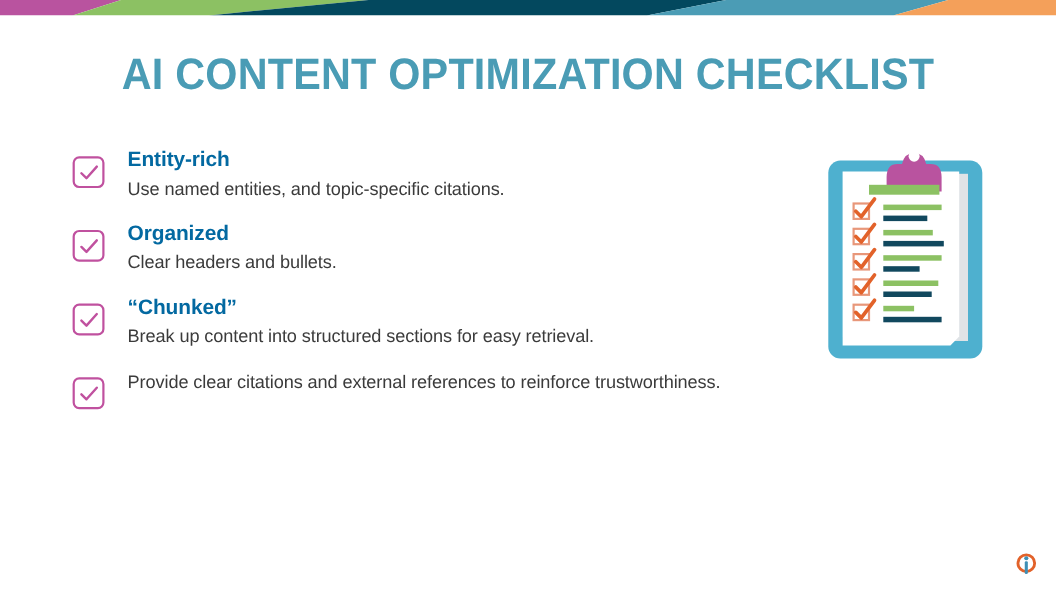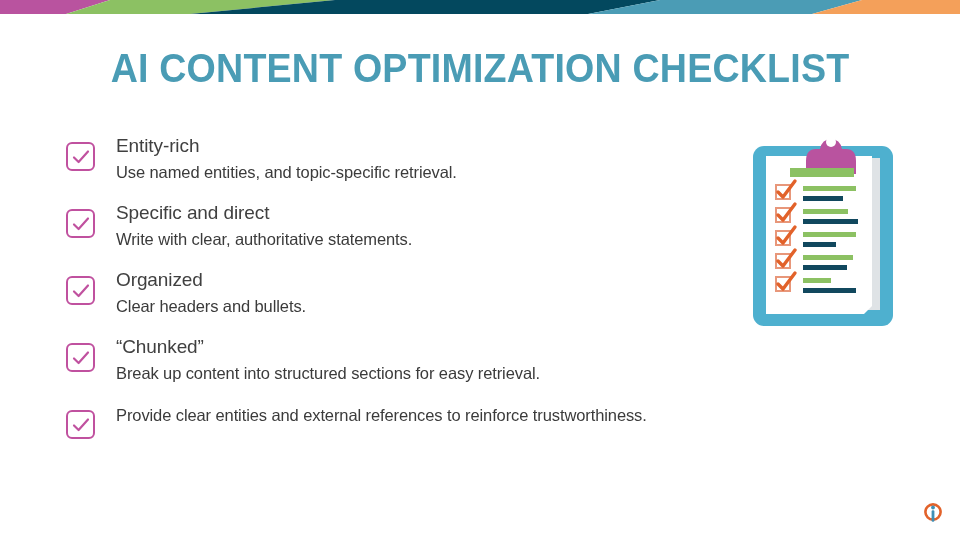--- a/index.html
+++ b/index.html
@@ -68,23 +68,23 @@
   }
   .checkbox svg {
     position: absolute;
     left: 3px;
     top: 3px;
   }
 
   .item-text { padding-top: 0; }
   .item-title {
     font-family: "Liberation Sans", sans-serif;
-    font-weight: normal;
+    font-weight: bold;
     font-size: 19px;
-    color: #404040;
+    color: #0369a1;
     line-height: 25px;
     letter-spacing: -0.1px;
   }
   .item-desc {
     font-family: "Liberation Sans", sans-serif;
     font-weight: normal;
     font-size: 16.5px;
     color: #3b3b3b;
     line-height: 24px;
     letter-spacing: -0.1px;
@@ -129,35 +129,24 @@
 <div class="checklist">
 
   <div class="item">
     <div class="checkbox">
       <svg width="20" height="20" viewBox="0 0 20 20">
         <polyline points="3,10.5 7.6,15 17,4.5" fill="none" stroke="#c0519f" stroke-width="2.2" stroke-linecap="round" stroke-linejoin="round"></polyline>
       </svg>
     </div>
     <div class="item-text">
       <div class="item-title">Entity-rich</div>
-      <div class="item-desc">Use named entities, and topic-specific retrieval.</div>
-    </div>
-  </div>
-
-  <div class="item">
-    <div class="checkbox">
-      <svg width="20" height="20" viewBox="0 0 20 20">
-        <polyline points="3,10.5 7.6,15 17,4.5" fill="none" stroke="#c0519f" stroke-width="2.2" stroke-linecap="round" stroke-linejoin="round"></polyline>
-      </svg>
-    </div>
-    <div class="item-text">
-      <div class="item-title">Specific and direct</div>
-      <div class="item-desc">Write with clear, authoritative statements.</div>
-    </div>
-  </div>
+      <div class="item-desc">Use named entities, and topic-specific citations.</div>
+    </div>
+  </div>
+
 
   <div class="item">
     <div class="checkbox">
       <svg width="20" height="20" viewBox="0 0 20 20">
         <polyline points="3,10.5 7.6,15 17,4.5" fill="none" stroke="#c0519f" stroke-width="2.2" stroke-linecap="round" stroke-linejoin="round"></polyline>
       </svg>
     </div>
     <div class="item-text">
       <div class="item-title">Organized</div>
       <div class="item-desc">Clear headers and bullets.</div>
@@ -176,21 +165,21 @@
     </div>
   </div>
 
   <div class="item">
     <div class="checkbox">
       <svg width="20" height="20" viewBox="0 0 20 20">
         <polyline points="3,10.5 7.6,15 17,4.5" fill="none" stroke="#c0519f" stroke-width="2.2" stroke-linecap="round" stroke-linejoin="round"></polyline>
       </svg>
     </div>
     <div class="item-text">
-      <div class="item-desc">Provide clear entities and external references to reinforce trustworthiness.</div>
+      <div class="item-desc">Provide clear citations and external references to reinforce trustworthiness.</div>
     </div>
   </div>
 
 </div>
 
 <div class="clipboard">
   <svg width="158" height="205" viewBox="0 0 158 205" xmlns="http://www.w3.org/2000/svg">
 
     <rect x="9" y="18" width="140" height="180" rx="11" ry="11" fill="#4eb0cf"></rect>
 

